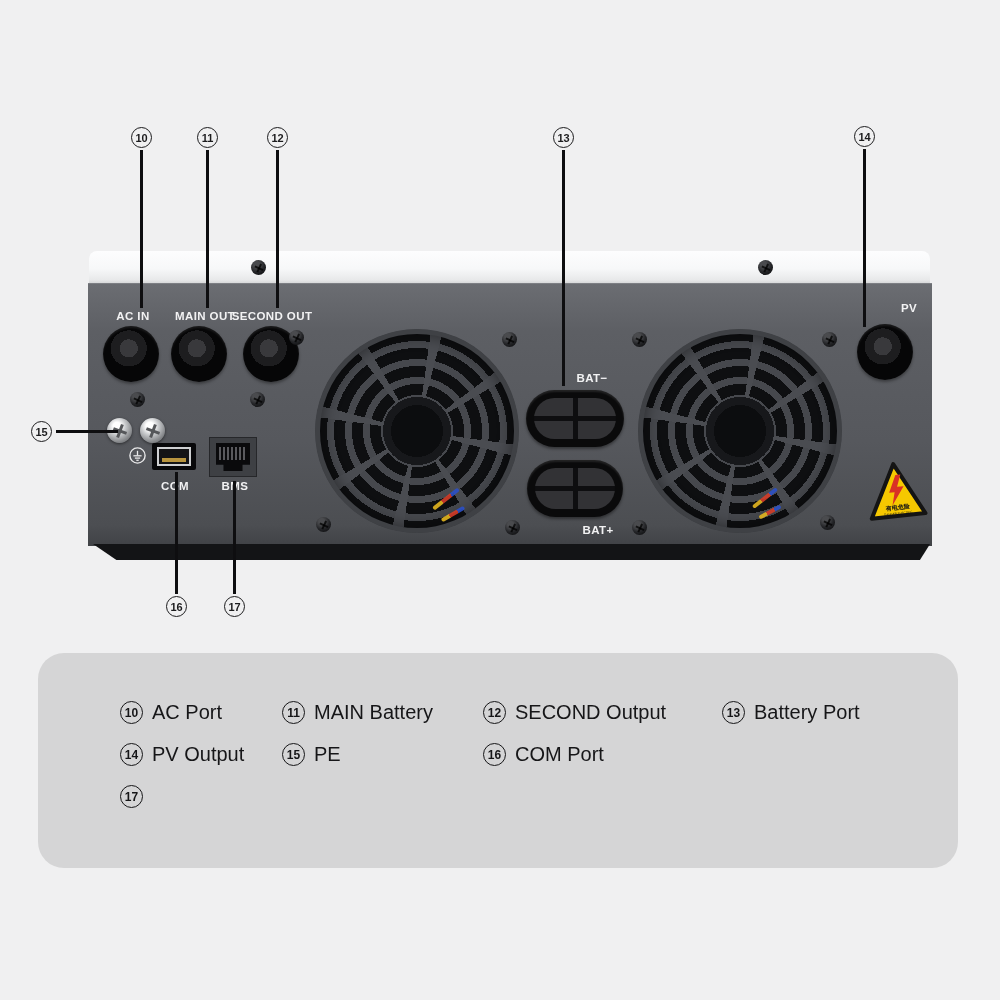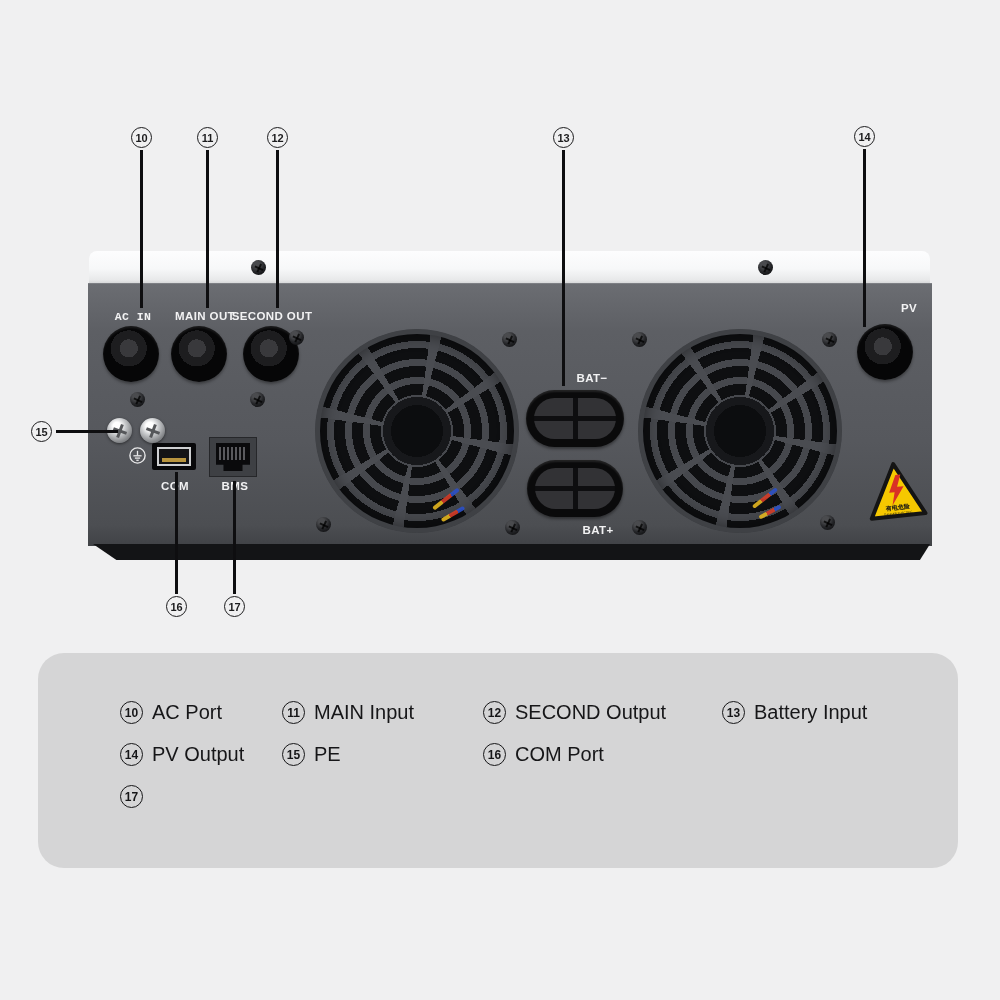--- a/index.html
+++ b/index.html
@@ -104,21 +104,21 @@
   #gnd-sym{position:absolute; left:129px; top:447px; width:17px; height:17px; z-index:5;}
   
   .screw{position:absolute; width:15px; height:15px; border-radius:50%; z-index:6;
         background:radial-gradient(circle at 38% 30%, #4a4b4e 0 3px, #232427 55%, #050506 100%);}
   .screw::before,.screw::after{content:""; position:absolute; background:rgba(0,0,0,.75); left:50%; top:50%;}
   .screw::before{width:9px; height:1.6px; transform:translate(-50%,-50%) rotate(25deg);}
   .screw::after{width:1.6px; height:9px; transform:translate(-50%,-50%) rotate(25deg);}
   
   .plabel{position:absolute; z-index:7; color:#f2f2f3; font-weight:700; font-size:11.5px;
         letter-spacing:.4px; white-space:nowrap; transform:translateX(-50%);}
-  #lbl-ac{left:133px; top:310px;font-family:Liberation Mono, monospace;} #lbl-main{left:205px; top:310px;}
+  #lbl-ac{left:133px; top:310px;} #lbl-main{left:205px; top:310px;}
   #lbl-second{left:272px; top:310px;} #lbl-pv{left:887px; top:302px;padding-left:44px;}
   #lbl-batm{left:592px; top:372px;} #lbl-batp{left:578px; top:524px;margin-left:20px;}
   #lbl-com{left:175px; top:480px;} #lbl-bms{left:235px; top:480px;}
   
   #warning{position:absolute; left:866px; top:460px; width:60px; height:62px; z-index:7;
         transform:rotate(-6deg);}
   
   #legend{position:absolute; left:38px; top:653px; width:920px; height:215px;
         background:#d5d5d6; border-radius:26px; z-index:2;}
   .legend-item{position:absolute; display:flex; align-items:center; gap:9px;
@@ -222,29 +222,29 @@
   <div class="callout" id="co16">16</div>
   <div class="callout" id="co17">17</div>
 
   <div id="legend">
     <div class="legend-item r1 c1">
       <span class="legend-num">10</span>
       <span>AC Port</span>
     </div>
     <div class="legend-item r1 c2">
       <span class="legend-num">11</span>
-      <span>MAIN Input</span>
+      <span>MAIN Battery</span>
     </div>
     <div class="legend-item r1 c3">
       <span class="legend-num">12</span>
       <span>SECOND Output</span>
     </div>
     <div class="legend-item r1 c4">
       <span class="legend-num">13</span>
-      <span>Battery Input</span>
+      <span>Battery Port</span>
     </div>
     <div class="legend-item r2 c1">
       <span class="legend-num">14</span>
       <span>PV Output</span>
     </div>
     <div class="legend-item r2 c2">
       <span class="legend-num">15</span>
       <span>PE</span>
     </div>
     <div class="legend-item r2 c3">

